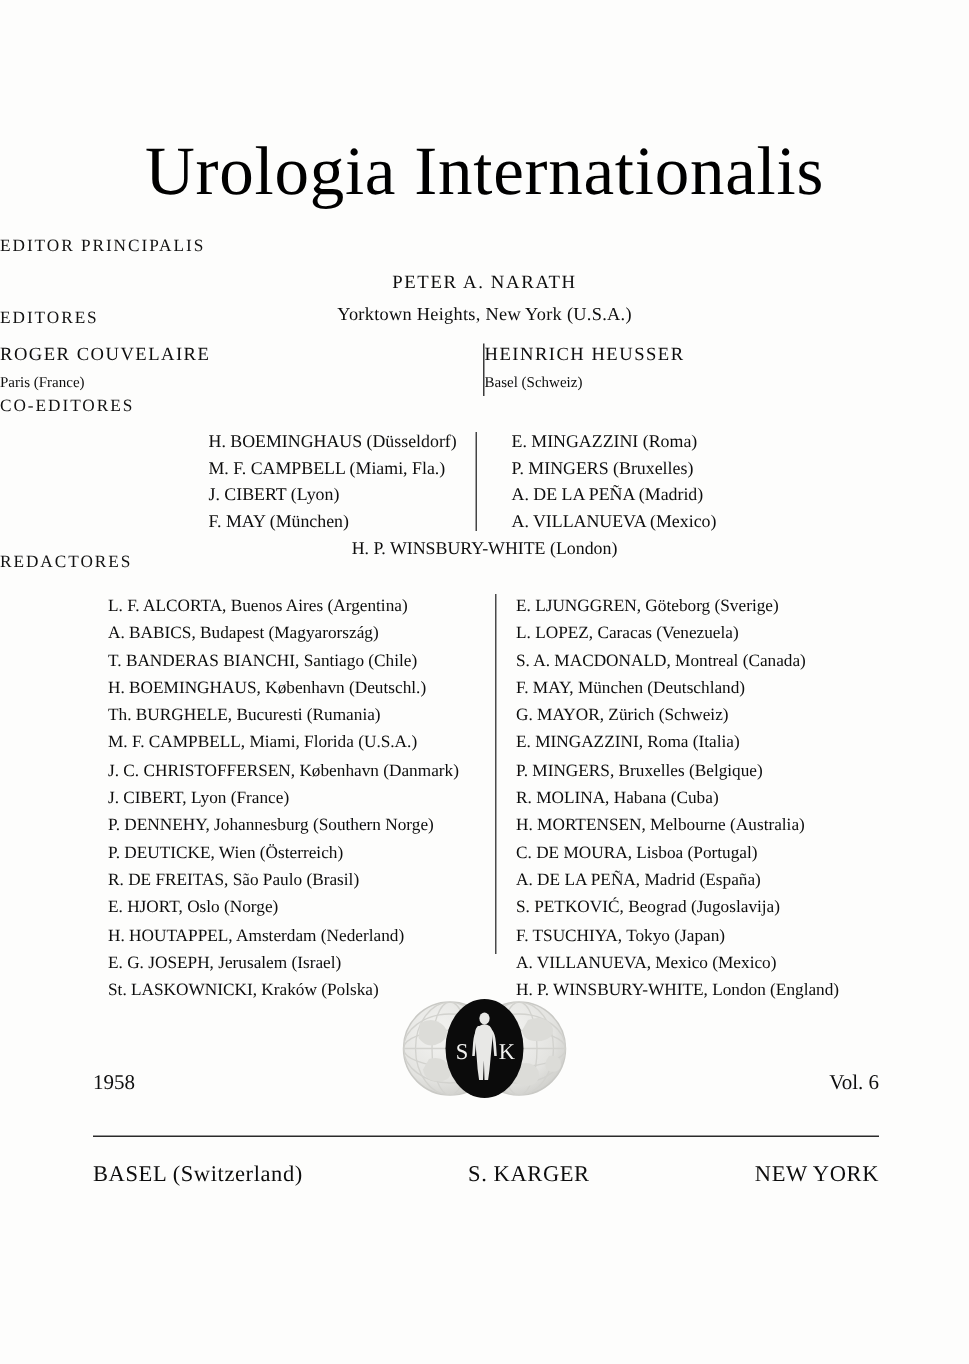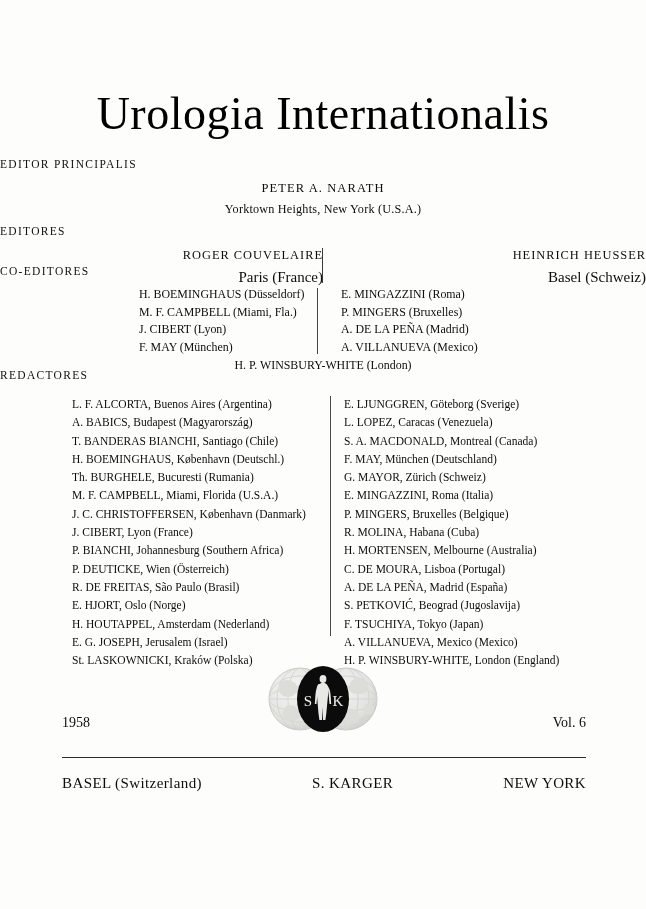--- a/index.html
+++ b/index.html
@@ -60,41 +60,41 @@
   }
   .principal-affil {
     margin-top: 6px;
     font-size: 12.2px;
     letter-spacing: 0.2px;
   }
 
   
   .editores-block {
     position: absolute;
-    top: 225px;
+    top: 206px;
     left: 0;
     width: 646px;
   }
   .editores-cols {
     position: relative;
     margin-top: 11px;
     display: flex;
     width: 646px;
   }
   .editores-cols .col {
     width: 50%;
-    text-align: right;
+    text-align: left;
   }
   .ed-name {
     font-size: 12.4px;
     letter-spacing: 1.0px;
   }
   .ed-city {
     margin-top: 6px;
-    font-size: 15px;
+    font-size: 10px;
   }
   .vline-editores {
     position: absolute;
     left: 322px;
     top: 0px;
     width: 1px;
     height: 35px;
     background: #3a3a3a;
   }
 
@@ -314,21 +314,21 @@
       </div>
       <div class="red-row">
         <div class="red-left">J. C. CHRISTOFFERSEN, København (Danmark)</div>
         <div class="red-right">P. MINGERS, Bruxelles (Belgique)</div>
       </div>
       <div class="red-row">
         <div class="red-left">J. CIBERT, Lyon (France)</div>
         <div class="red-right">R. MOLINA, Habana (Cuba)</div>
       </div>
       <div class="red-row">
-        <div class="red-left">P. BIANCHI, Johannesburg (Southern Africa)</div>
+        <div class="red-left">P. DENNEHY, Johannesburg (Southern Norge)</div>
         <div class="red-right">H. MORTENSEN, Melbourne (Australia)</div>
       </div>
       <div class="red-row">
         <div class="red-left">P. DEUTICKE, Wien (Österreich)</div>
         <div class="red-right">C. DE MOURA, Lisboa (Portugal)</div>
       </div>
       <div class="red-row">
         <div class="red-left">R. DE FREITAS, São Paulo (Brasil)</div>
         <div class="red-right">A. DE LA PEÑA, Madrid (España)</div>
       </div>

